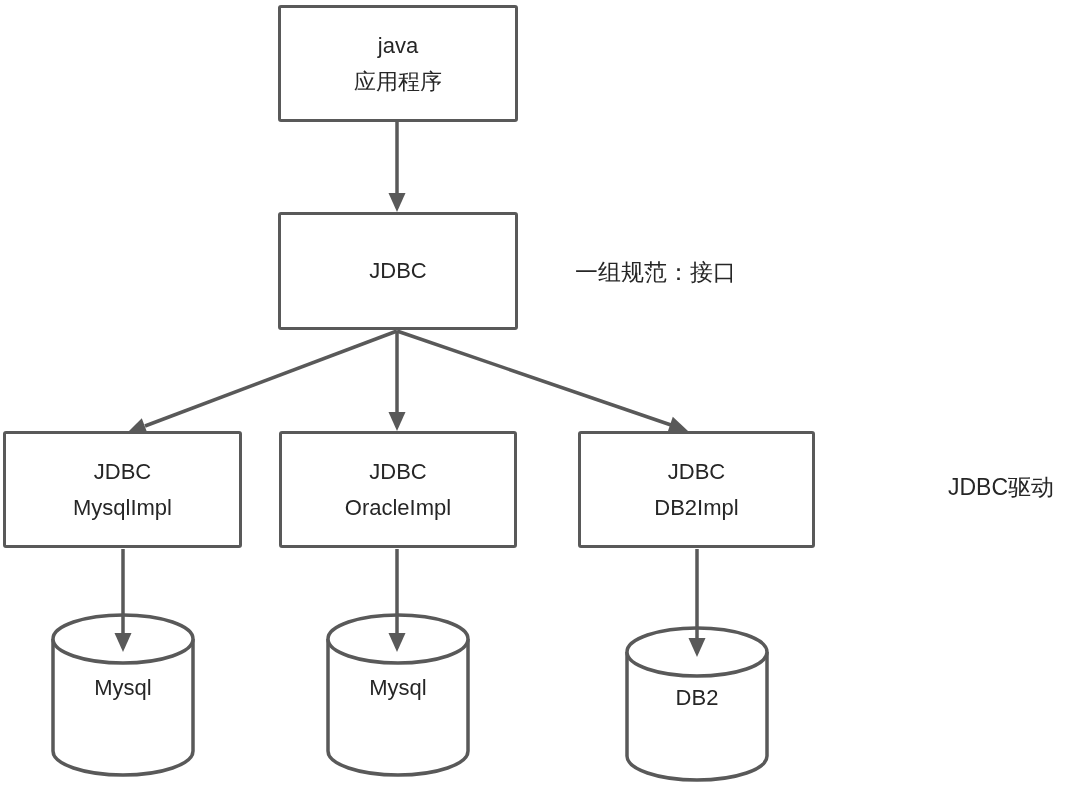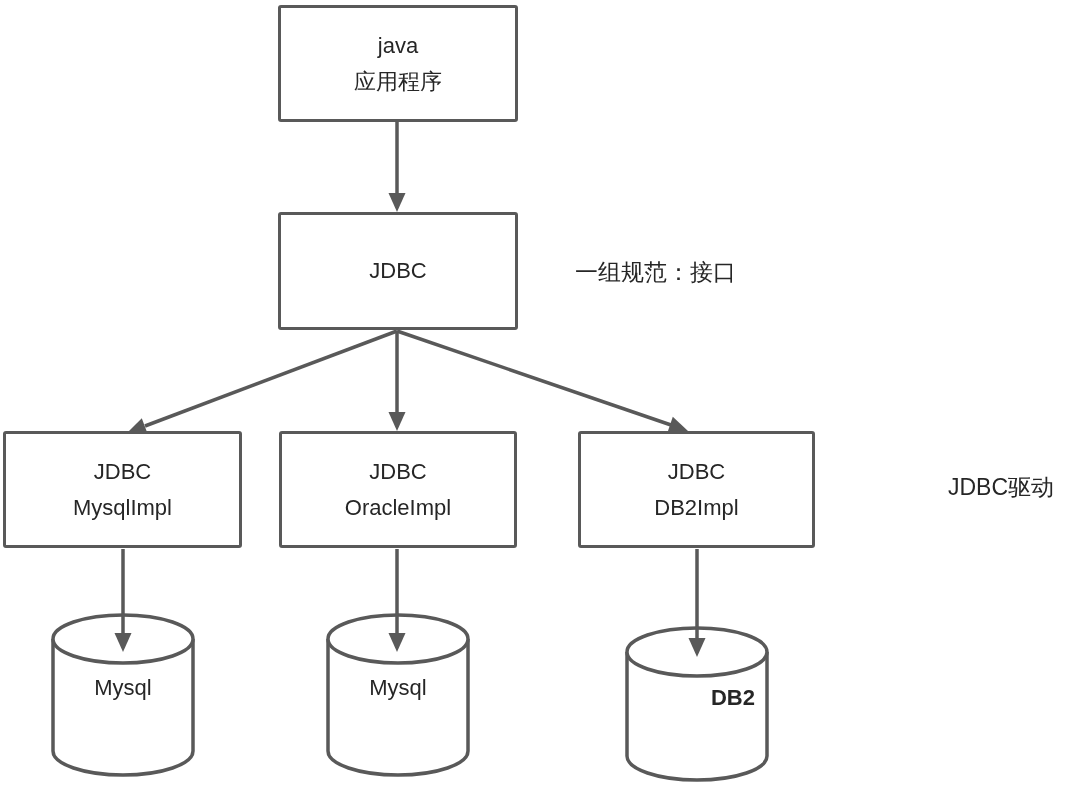--- a/index.html
+++ b/index.html
@@ -62,21 +62,21 @@
   .db-label {
     position: absolute;
     width: 140px;
     text-align: center;
     color: var(--text);
     font-size: 22px;
     line-height: 30px;
   }
   .db-label-mysql  { left: 53px;  top: 673px; }
   .db-label-oracle { left: 328px; top: 673px; }
-  .db-label-db2    { left: 663px; top: 683px; font-weight: bold; }
+  .db-label-db2    { left: 627px; top: 683px; }
   .annotation {
     position: absolute;
     color: var(--text);
     font-size: 23px;
     line-height: 30px;
     white-space: nowrap;
   }
   .annotation-spec   { left: 575px; top: 257px; }
   .annotation-driver { left: 948px; top: 472px; }
 </style>

